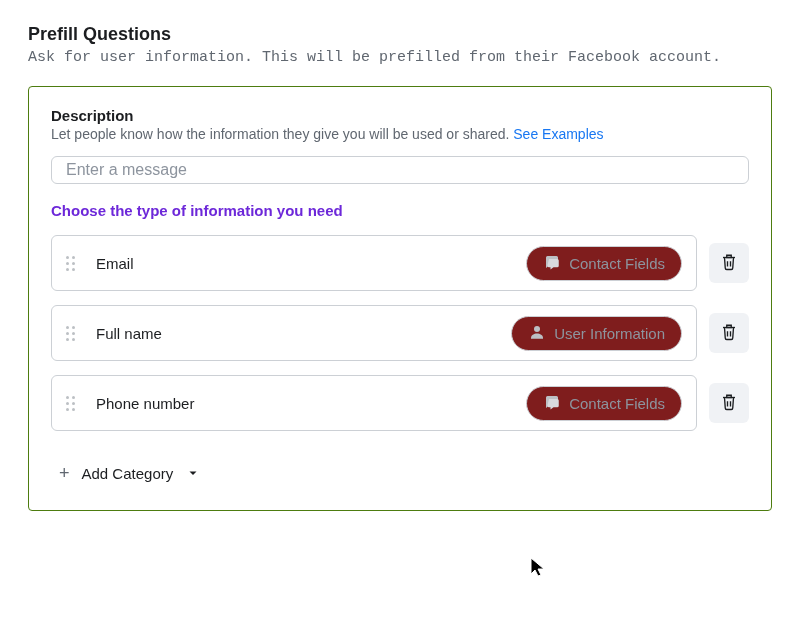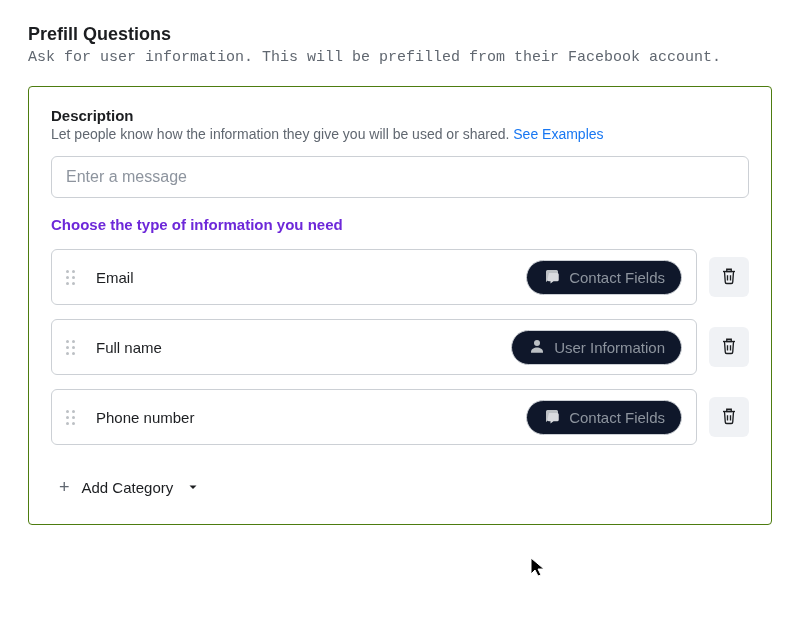--- a/index.html
+++ b/index.html
@@ -42,21 +42,21 @@
       color: #606770;
       margin-bottom: 14px;
     }
     .see-examples {
       color: #1877f2;
       text-decoration: none;
       cursor: pointer;
     }
     .message-input {
       width: 100%;
-      height: 42px;
+      height: 28px;
       border: 1px solid #ccd0d5;
       border-radius: 6px;
       padding: 0 14px;
       font-size: 16px;
       color: #65676b;
       outline: none;
       margin-bottom: 18px;
     }
     .message-input::placeholder {
       color: #8d949e;
@@ -112,21 +112,21 @@
     }
     .category-pill {
       display: flex;
       align-items: center;
       gap: 8px;
       border: 1px solid #ccd0d5;
       border-radius: 20px;
       padding: 6px 16px;
       color: #8d949e;
       font-size: 15px;
-      background: #0f172a;
+      background: #7f1d1d;
     }
     .category-pill svg {
       width: 18px;
       height: 18px;
     }
     .delete-btn {
       width: 40px;
       height: 40px;
       background: #f0f2f5;
       border: none;

